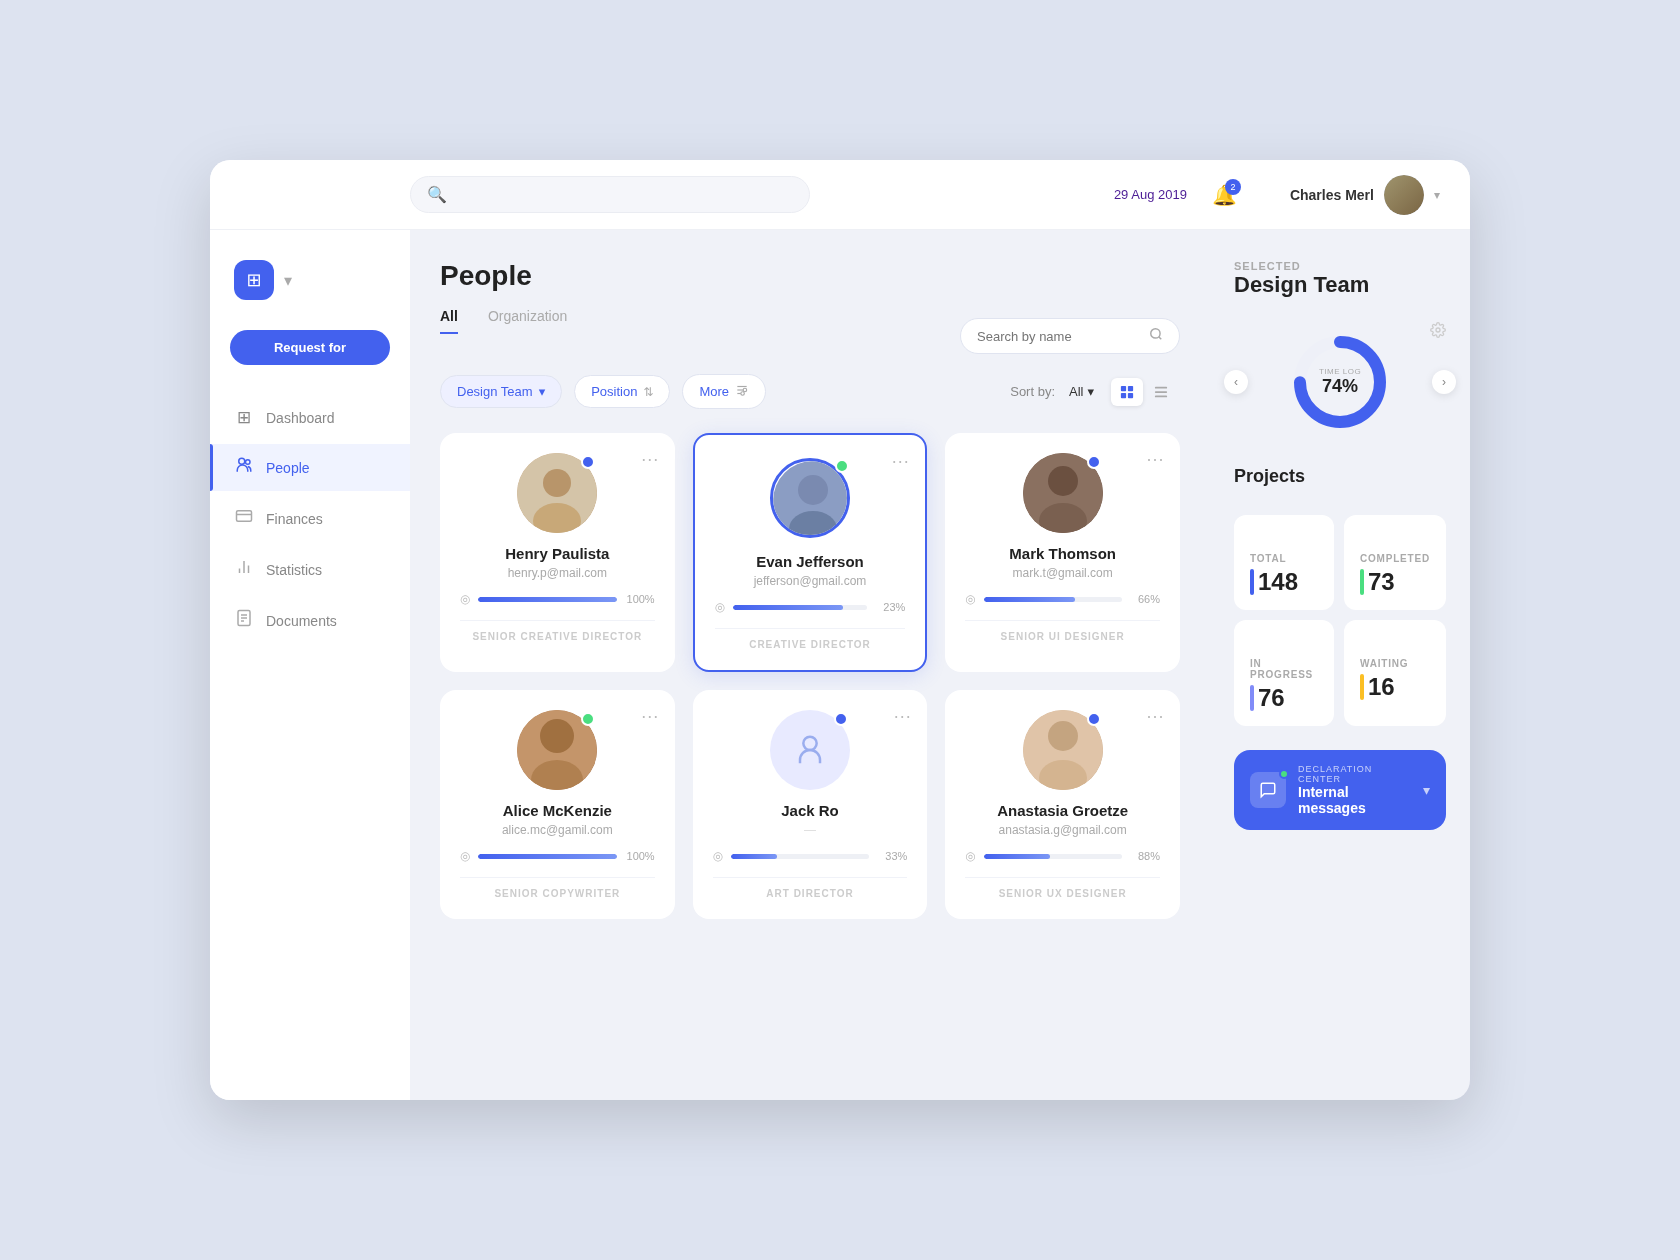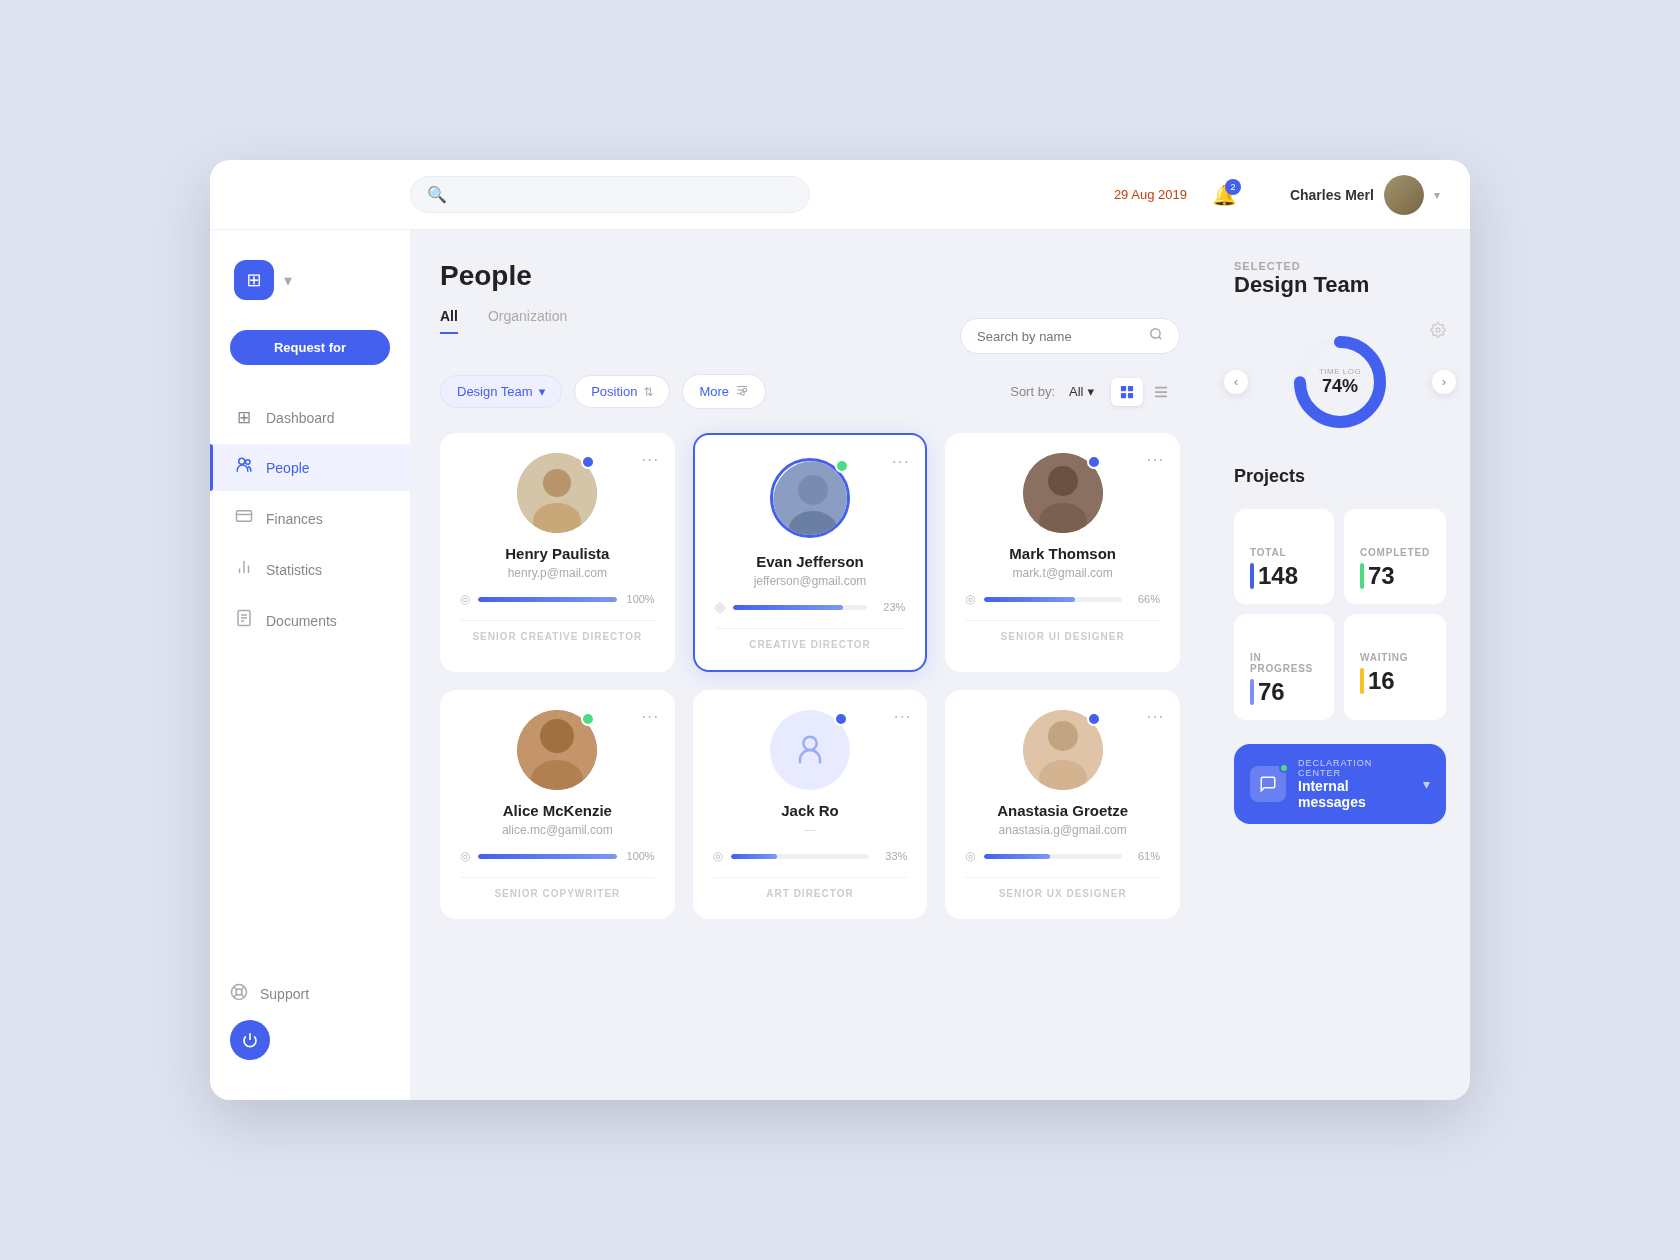--- a/index.html
+++ b/index.html
@@ -53,21 +53,21 @@
       width: 100%;
     }
     .top-bar-right {
       margin-left: auto;
       display: flex;
       align-items: center;
       gap: 20px;
     }
     .date-text {
       font-size: 13px;
-      color: #c2410c;
+      color: #4c1d95;
     }
     .notif-btn {
       position: relative;
       width: 36px;
       height: 36px;
       display: flex;
       align-items: center;
       justify-content: center;
       cursor: pointer;
     }
@@ -505,21 +505,21 @@
       right: 0;
       color: #ccc;
       cursor: pointer;
       font-size: 16px;
     }
     .projects-section { position: relative; }
     .projects-title {
       font-size: 18px;
       font-weight: 700;
       color: #222;
-      margin-bottom: 22px;
+      margin-bottom: 28px;
     }
     .projects-grid {
       display: grid;
       grid-template-columns: 1fr 1fr;
       gap: 10px;
     }
     .project-stat {
       background: #fff;
       border-radius: 12px;
       padding: 14px 16px;
@@ -685,41 +685,20 @@
             <svg width="18" height="18" viewBox="0 0 24 24" fill="none" stroke="#aaa" stroke-width="2">
               <rect x="4" y="2" width="16" height="20" rx="2"></rect>
               <line x1="8" y1="8" x2="16" y2="8"></line>
                 <line x1="8" y1="12" x2="16" y2="12"></line>
               <line x1="8" y1="16" x2="12" y2="16"></line>
             </svg>
           </span>
           <span>Documents</span>
         </div>
       </nav>
-      <div class="sidebar-bottom">
-        <div class="sidebar-support">
-          <span>
-            <svg width="18" height="18" viewBox="0 0 24 24" fill="none" stroke="#aaa" stroke-width="2">
-              <circle cx="12" cy="12" r="10"></circle>
-              <circle cx="12" cy="12" r="4"></circle>
-              <line x1="4.93" y1="4.93" x2="9.17" y2="9.17"></line>
-              <line x1="14.83" y1="14.83" x2="19.07" y2="19.07"></line>
-              <line x1="14.83" y1="9.17" x2="19.07" y2="4.93"></line>
-              <line x1="4.93" y1="19.07" x2="9.17" y2="14.83"></line>
-            </svg>
-          </span>
-          <span>Support</span>
-        </div>
-        <div class="power-btn">
-          <svg width="16" height="16" viewBox="0 0 24 24" fill="none" stroke="white" stroke-width="2.5">
-            <path d="M18.36 6.64A9 9 0 1 1 5.64 6.64"></path>
-            <line x1="12" y1="2" x2="12" y2="12"></line>
-          </svg>
-        </div>
-      </div>
     </div>
 
     <div class="content">
       <h1 class="page-title">People</h1>
 
       <div style="display:flex;align-items:flex-end;margin-bottom:20px;">
         <div class="tabs">
           <div class="tab active">All</div>
           <div class="tab">Organization</div>
         </div>
@@ -916,21 +895,21 @@
             </div>
             <div class="avatar-status blue top-right"></div>
           </div>
           <div class="person-name">Anastasia Groetze</div>
           <div class="person-email">anastasia.g@gmail.com</div>
           <div class="progress-row">
             <span class="progress-icon">◎</span>
             <div class="progress-bar-bg">
               <div class="progress-bar-fill" style="width:48%;"></div>
             </div>
-            <span class="progress-pct">61%</span>
+            <span class="progress-pct">88%</span>
           </div>
           <div class="person-role">SENIOR UX DESIGNER</div>
         </div>
 
       </div>
     </div>
 
     <div class="right-panel">
       <div>
         <div class="selected-label">SELECTED</div>

